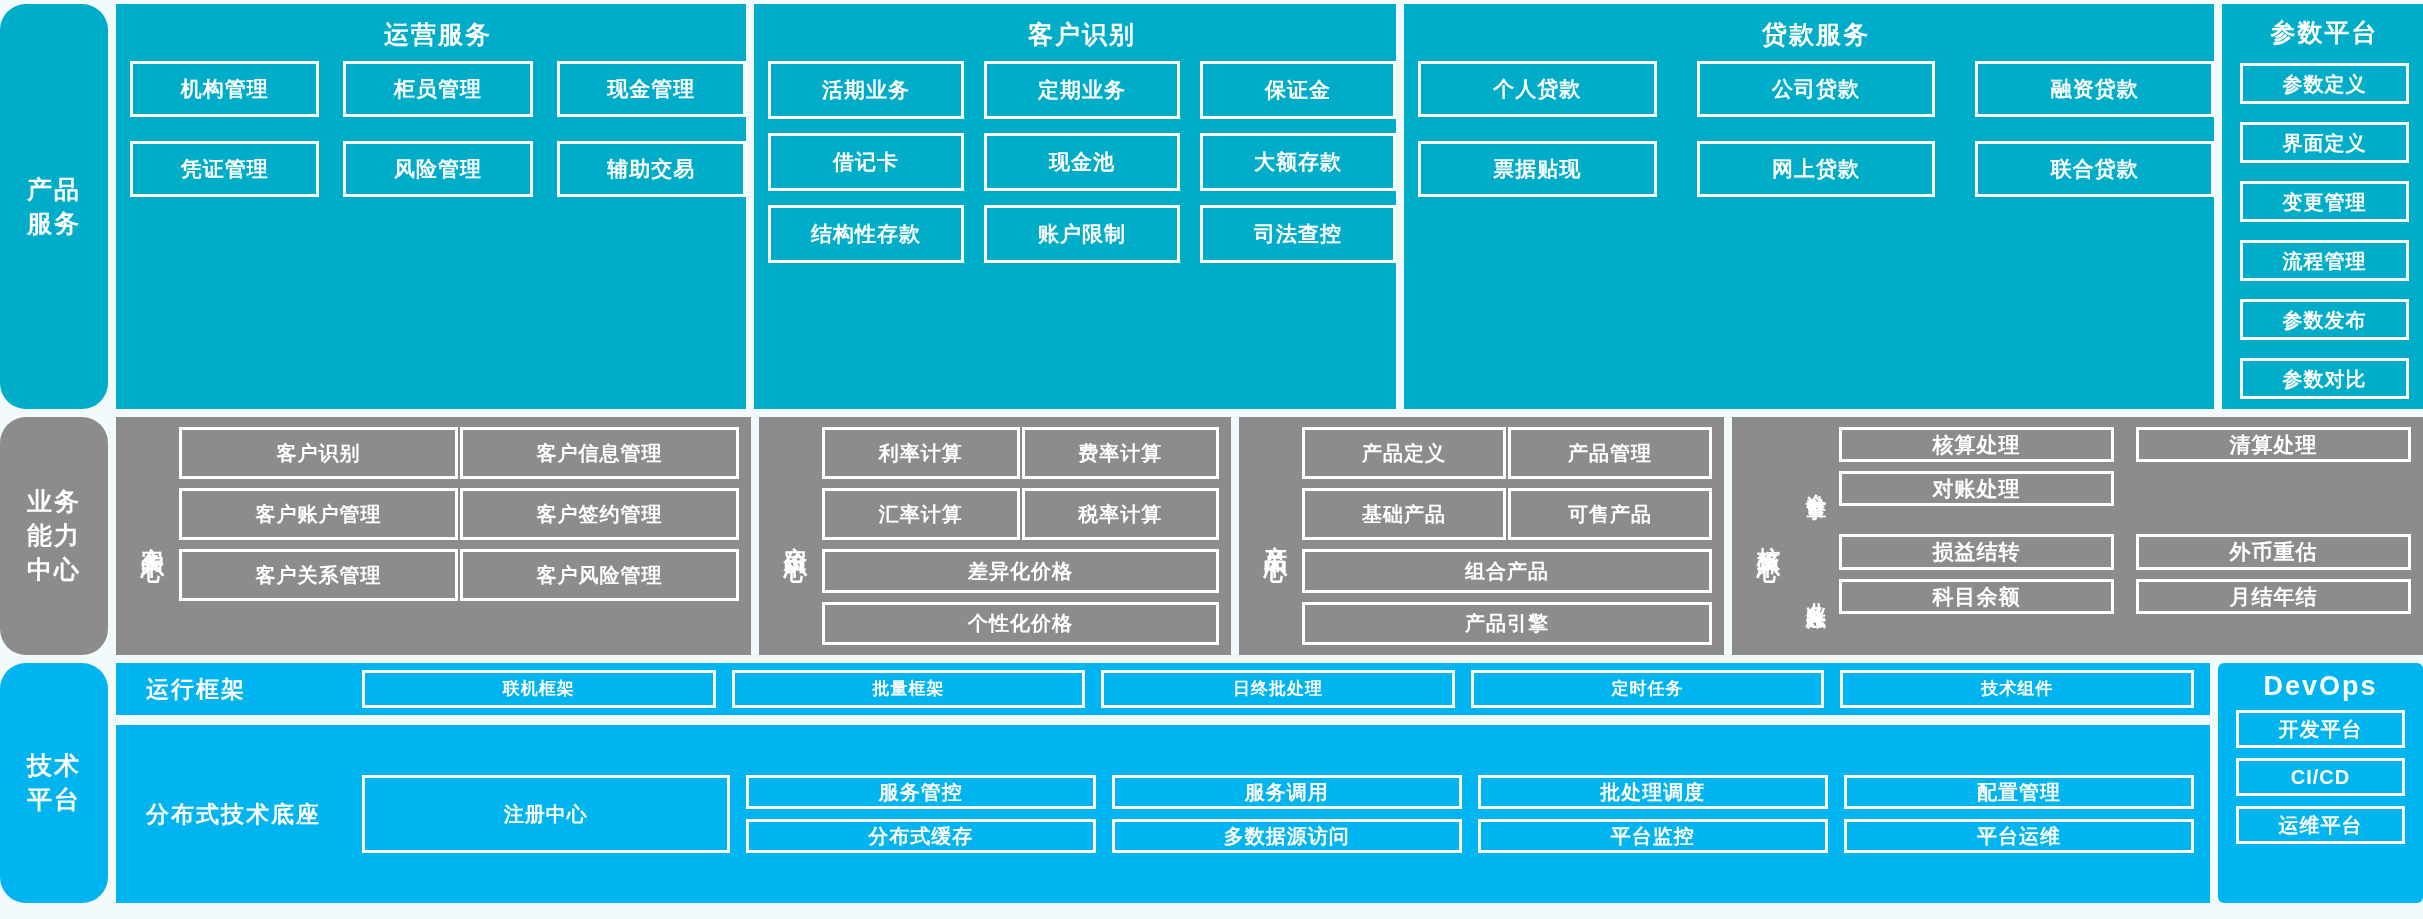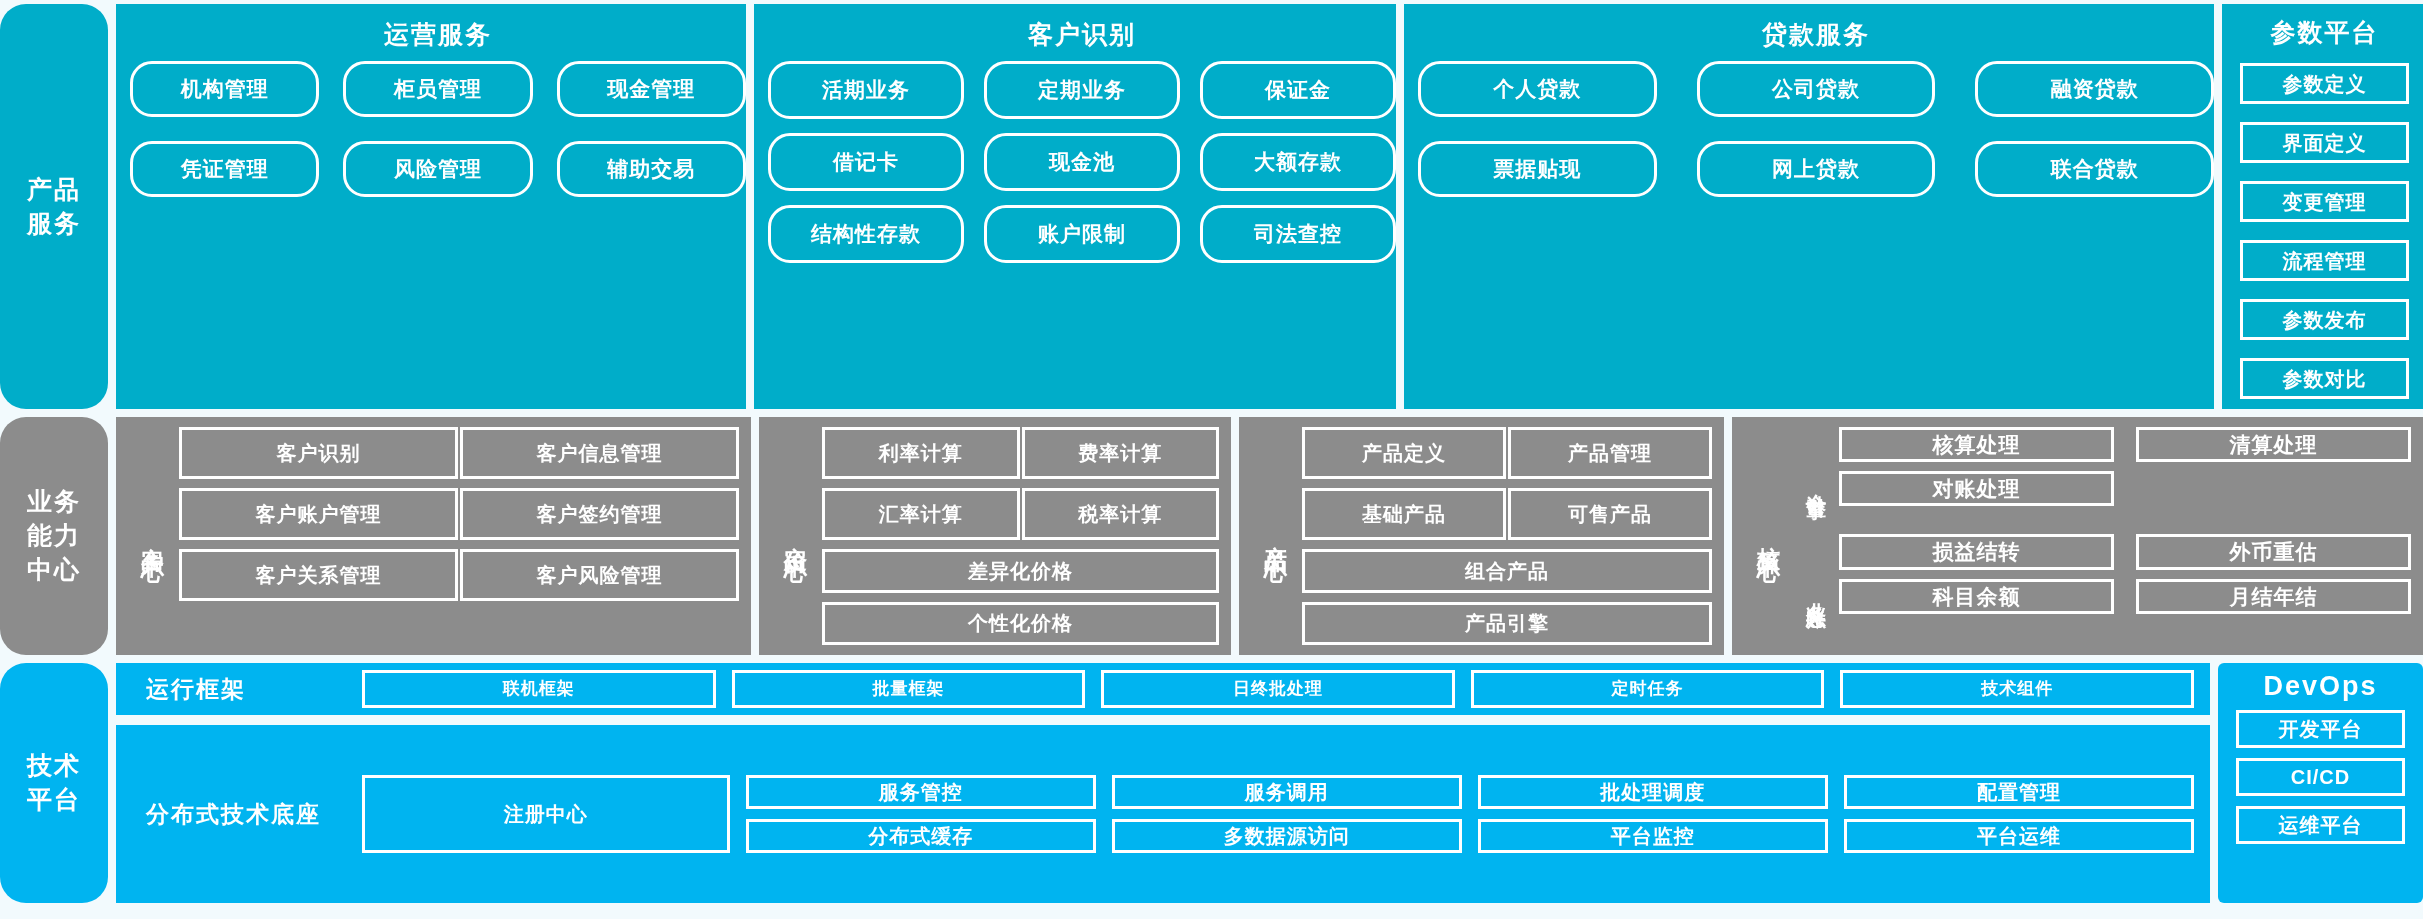--- a/index.html
+++ b/index.html
@@ -42,21 +42,21 @@
   .svc-group {
     flex: 1 1 0;
     display: flex; flex-direction: column;
     padding: 8px 0 14px 14px;
   }
   .svc-title {
     color: #fff; font-weight: bold; font-size: 25px;
     text-align: center; letter-spacing: 2px; padding: 6px 0 10px 0;
   }
   .svc-grid { flex: 1 1 auto; display: grid; grid-template-columns: repeat(3, 1fr); gap: 14px 22px; align-content: start; }
-  .svc-grid .chip { height: 58px; border-radius: 22px; }
+  .svc-grid .chip { height: 58px; }
   .g-ops  { flex: 0 0 630px; }
   .g-dep  { flex: 0 0 642px; }
   .g-loan { flex: 0 0 810px; }
 
   
   .g-ops .svc-grid { gap: 24px 24px; }
   .g-ops .svc-grid .chip { height: 56px; }
   .g-dep .svc-grid { gap: 14px 20px; }
   .g-loan .svc-grid { gap: 24px 40px; }
   .g-loan .svc-grid .chip { height: 56px; }

